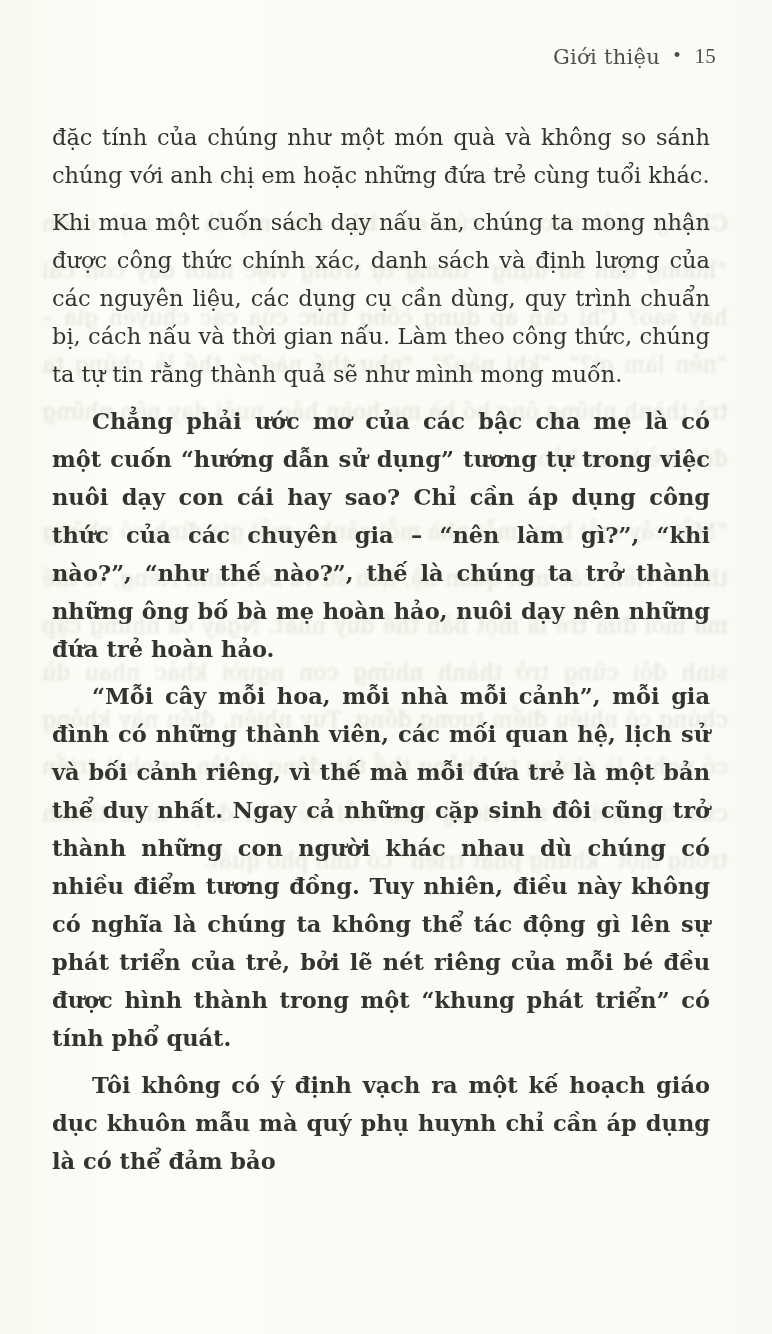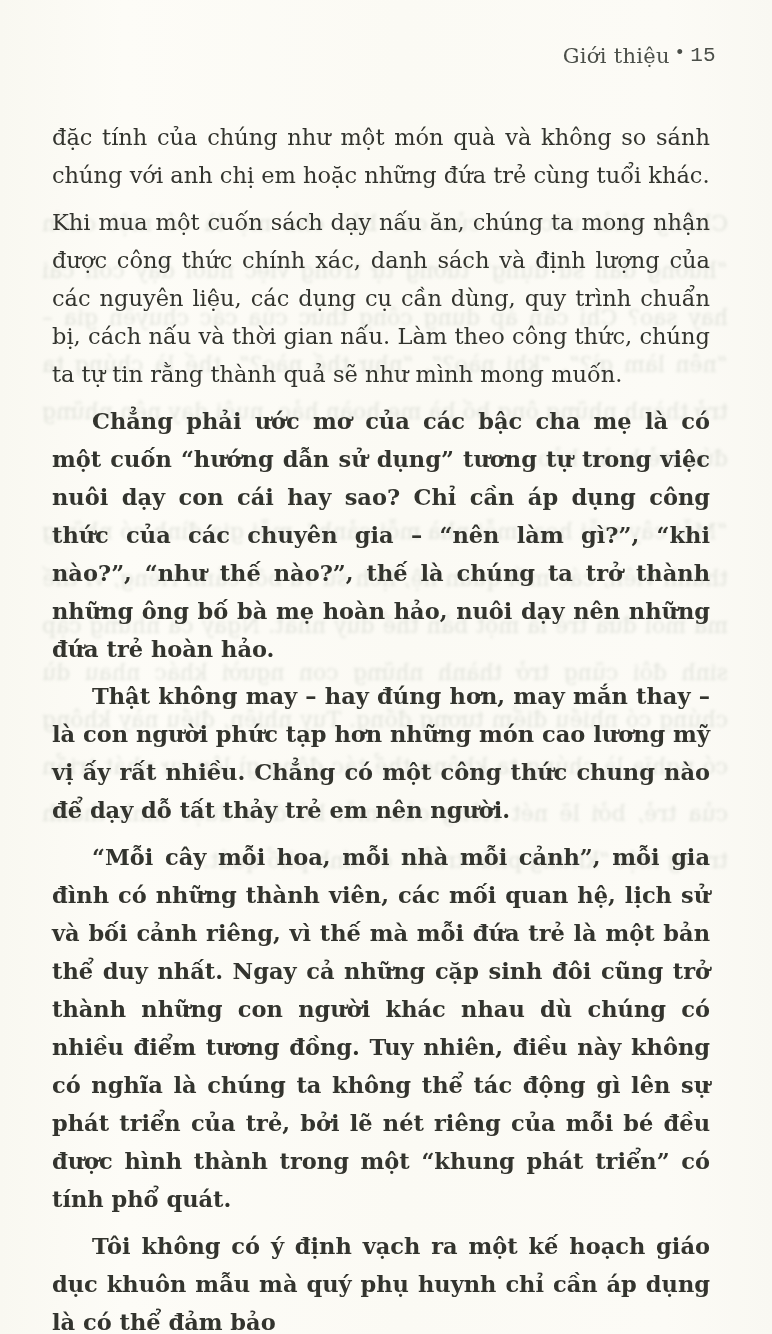--- a/index.html
+++ b/index.html
@@ -39,29 +39,29 @@
   .bleed p { margin: 0 0 26px 0; }
 
   .running-head {
     position: absolute;
     top: 44px;
     right: 56px;
     font-size: 21px;
     color: #4b4f49;
     letter-spacing: 0.3px;
     display: flex;
-    align-items: flex-start;
-    gap: 5px;
+    align-items: center;
+    gap: 12px;
   }
   .running-head .sep {
     font-size: 17px;
     transform: translateY(-2px);
   }
   .running-head .pagenum {
-    font-family: Liberation Mono, monospace;
+    font-family: Liberation Serif, serif;
     font-size: 21px;
   }
 
   .body-text {
     position: absolute;
     left: 52px;
     right: 54px;
     top: 118px;
     color: #33342e;
     font-size: 22.5px;
@@ -103,18 +103,17 @@
     <span class="sep">•</span>
     <span class="pagenum">15</span>
   </header>
 
   <main class="body-text">
     <p>đặc tính của chúng như một món quà và không so sánh chúng với anh chị em hoặc những đứa trẻ cùng tuổi khác.</p>
 
 
     <p>Khi mua một cuốn sách dạy nấu ăn, chúng ta mong nhận được công thức chính xác, danh sách và định lượng của các nguyên liệu, các dụng cụ cần dùng, quy trình chuẩn bị, cách nấu và thời gian nấu. Làm theo công thức, chúng ta tự tin rằng thành quả sẽ như mình mong muốn.</p>
     <p class="indent">Chẳng phải ước mơ của các bậc cha mẹ là có một cuốn “hướng dẫn sử dụng” tương tự trong việc nuôi dạy con cái hay sao? Chỉ cần áp dụng công thức của các chuyên gia – “nên làm gì?”, “khi nào?”, “như thế nào?”, thế là chúng ta trở thành những ông bố bà mẹ hoàn hảo, nuôi dạy nên những đứa trẻ hoàn hảo.</p>
-    <p class="indent">Thật không may – hay đúng hơn, may mắn thay – là con người phức tạp hơn những món cao lương mỹ vị ấy rất nhiều. Chẳng có một công thức chung nào để dạy dỗ tất thảy trẻ em nên người.</p>
     <p class="indent">“Mỗi cây mỗi hoa, mỗi nhà mỗi cảnh”, mỗi gia đình có những thành viên, các mối quan hệ, lịch sử và bối cảnh riêng, vì thế mà mỗi đứa trẻ là một bản thể duy nhất. Ngay cả những cặp sinh đôi cũng trở thành những con người khác nhau dù chúng có nhiều điểm tương đồng. Tuy nhiên, điều này không có nghĩa là chúng ta không thể tác động gì lên sự phát triển của trẻ, bởi lẽ nét riêng của mỗi bé đều được hình thành trong một “khung phát triển” có tính phổ quát.</p>
     <p class="indent">Tôi không có ý định vạch ra một kế hoạch giáo dục khuôn mẫu mà quý phụ huynh chỉ cần áp dụng là có thể đảm bảo</p>
   </main>
 
 </div>
 
 </body></html>

